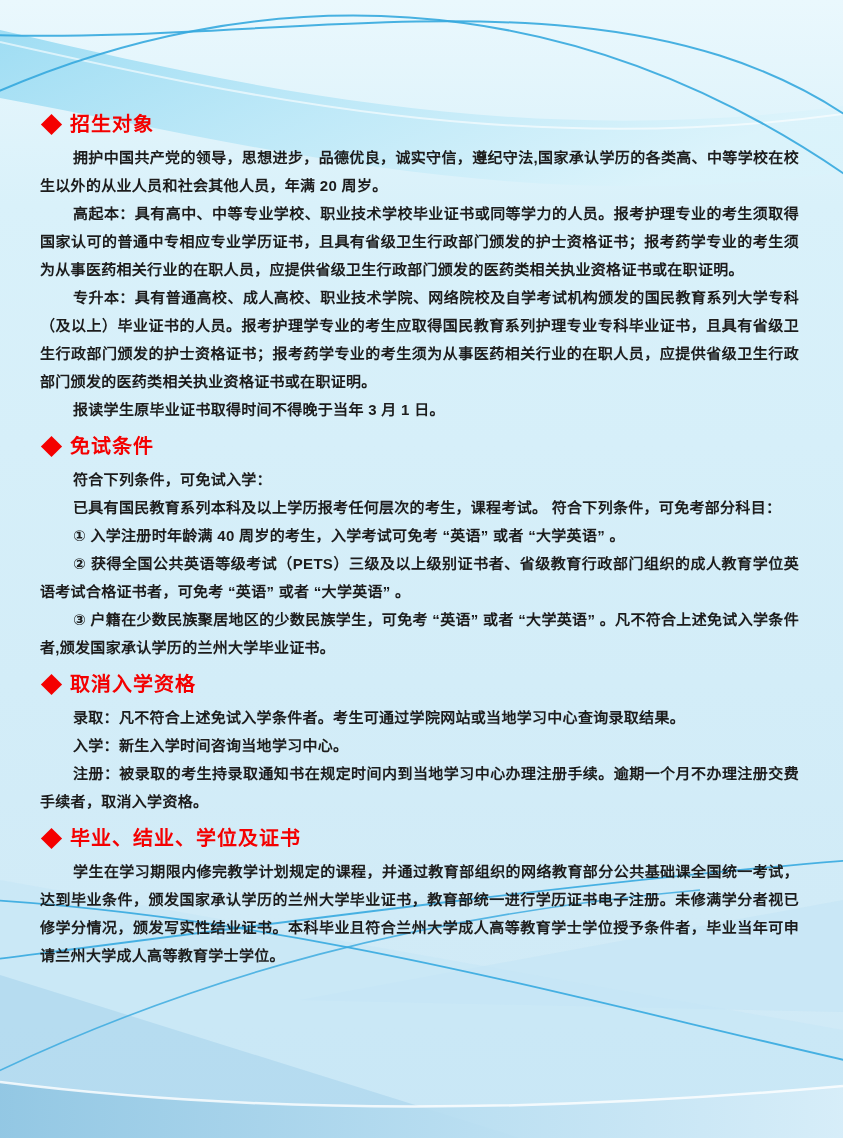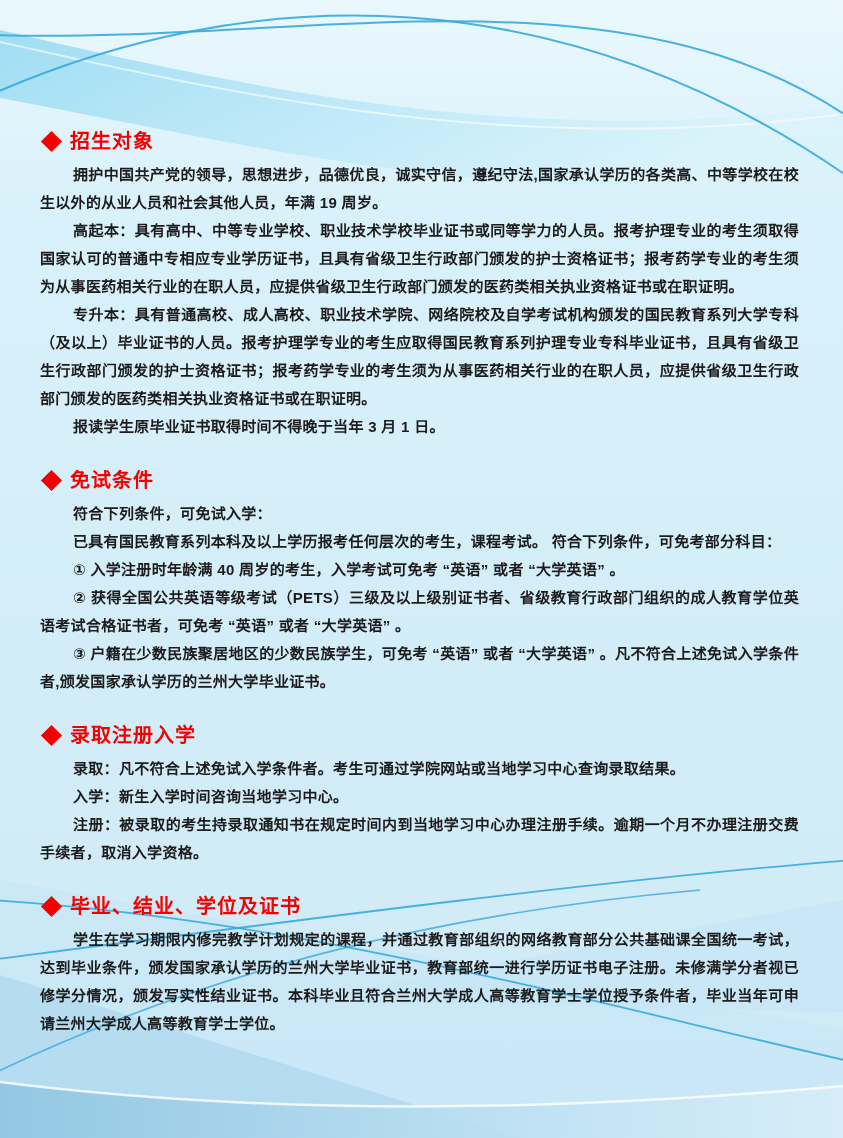--- a/index.html
+++ b/index.html
@@ -14,21 +14,21 @@
     position:absolute;inset:0;width:843px;height:1138px;z-index:0;
   }
   .content{
     position:absolute;inset:0;z-index:1;
     padding:102px 44px 0 40px;
     box-sizing:border-box;
   }
   .section-head{
     display:flex;align-items:center;
     height:30px;
-    margin:24px 0 5px;
+    margin:7px 0 5px;
   }
   .diamond{
     width:15px;height:15px;
     background:#f40000;
     transform:rotate(45deg);
     margin:0 11px 0 4px;
     flex:0 0 auto;
   }
   .section-title{
     color:#f40000;
@@ -91,21 +91,21 @@
 </svg>
 
 <div class="content">
 
   <div class="section">
     <div class="section-head">
       <span class="diamond"></span>
       <span class="section-title">招生对象</span>
     </div>
     <div class="section-body">
-      <p>拥护中国共产党的领导，思想进步，品德优良，诚实守信，遵纪守法,国家承认学历的各类高、中等学校在校生以外的从业人员和社会其他人员，年满 19 周岁。</p>
+      <p>拥护中国共产党的领导，思想进步，品德优良，诚实守信，遵纪守法,国家承认学历的各类高、中等学校在校生以外的从业人员和社会其他人员，年满 20 周岁。</p>
     </div>
   </div>
 
   <div class="section">
     <div class="section-body">
       <p>高起本：具有高中、中等专业学校、职业技术学校毕业证书或同等学力的人员。报考护理专业的考生须取得国家认可的普通中专相应专业学历证书，且具有省级卫生行政部门颁发的护士资格证书；报考药学专业的考生须为从事医药相关行业的在职人员，应提供省级卫生行政部门颁发的医药类相关执业资格证书或在职证明。</p>
       <p>专升本：具有普通高校、成人高校、职业技术学院、网络院校及自学考试机构颁发的国民教育系列大学专科（及以上）毕业证书的人员。报考护理学专业的考生应取得国民教育系列护理专业专科毕业证书，且具有省级卫生行政部门颁发的护士资格证书；报考药学专业的考生须为从事医药相关行业的在职人员，应提供省级卫生行政部门颁发的医药类相关执业资格证书或在职证明。</p>
       <p>报读学生原毕业证书取得时间不得晚于当年 3 月 1 日。</p>
     </div>
   </div>
@@ -120,21 +120,21 @@
       <p>已具有国民教育系列本科及以上学历报考任何层次的考生，课程考试。 符合下列条件，可免考部分科目：</p>
       <p>① 入学注册时年龄满 40 周岁的考生，入学考试可免考 “英语” 或者 “大学英语” 。</p>
       <p>② 获得全国公共英语等级考试（PETS）三级及以上级别证书者、省级教育行政部门组织的成人教育学位英语考试合格证书者，可免考 “英语” 或者 “大学英语” 。</p>
       <p>③ 户籍在少数民族聚居地区的少数民族学生，可免考 “英语” 或者 “大学英语” 。凡不符合上述免试入学条件者,颁发国家承认学历的兰州大学毕业证书。</p>
     </div>
   </div>
 
   <div class="section">
     <div class="section-head">
       <span class="diamond"></span>
-      <span class="section-title">录取注册入学</span>
+      <span class="section-title">取消入学资格</span>
     </div>
     <div class="section-body">
       <p>录取：凡不符合上述免试入学条件者。考生可通过学院网站或当地学习中心查询录取结果。</p>
       <p>入学：新生入学时间咨询当地学习中心。</p>
       <p>注册：被录取的考生持录取通知书在规定时间内到当地学习中心办理注册手续。逾期一个月不办理注册交费手续者，取消入学资格。</p>
     </div>
   </div>
 
   <div class="section">
   </div>

